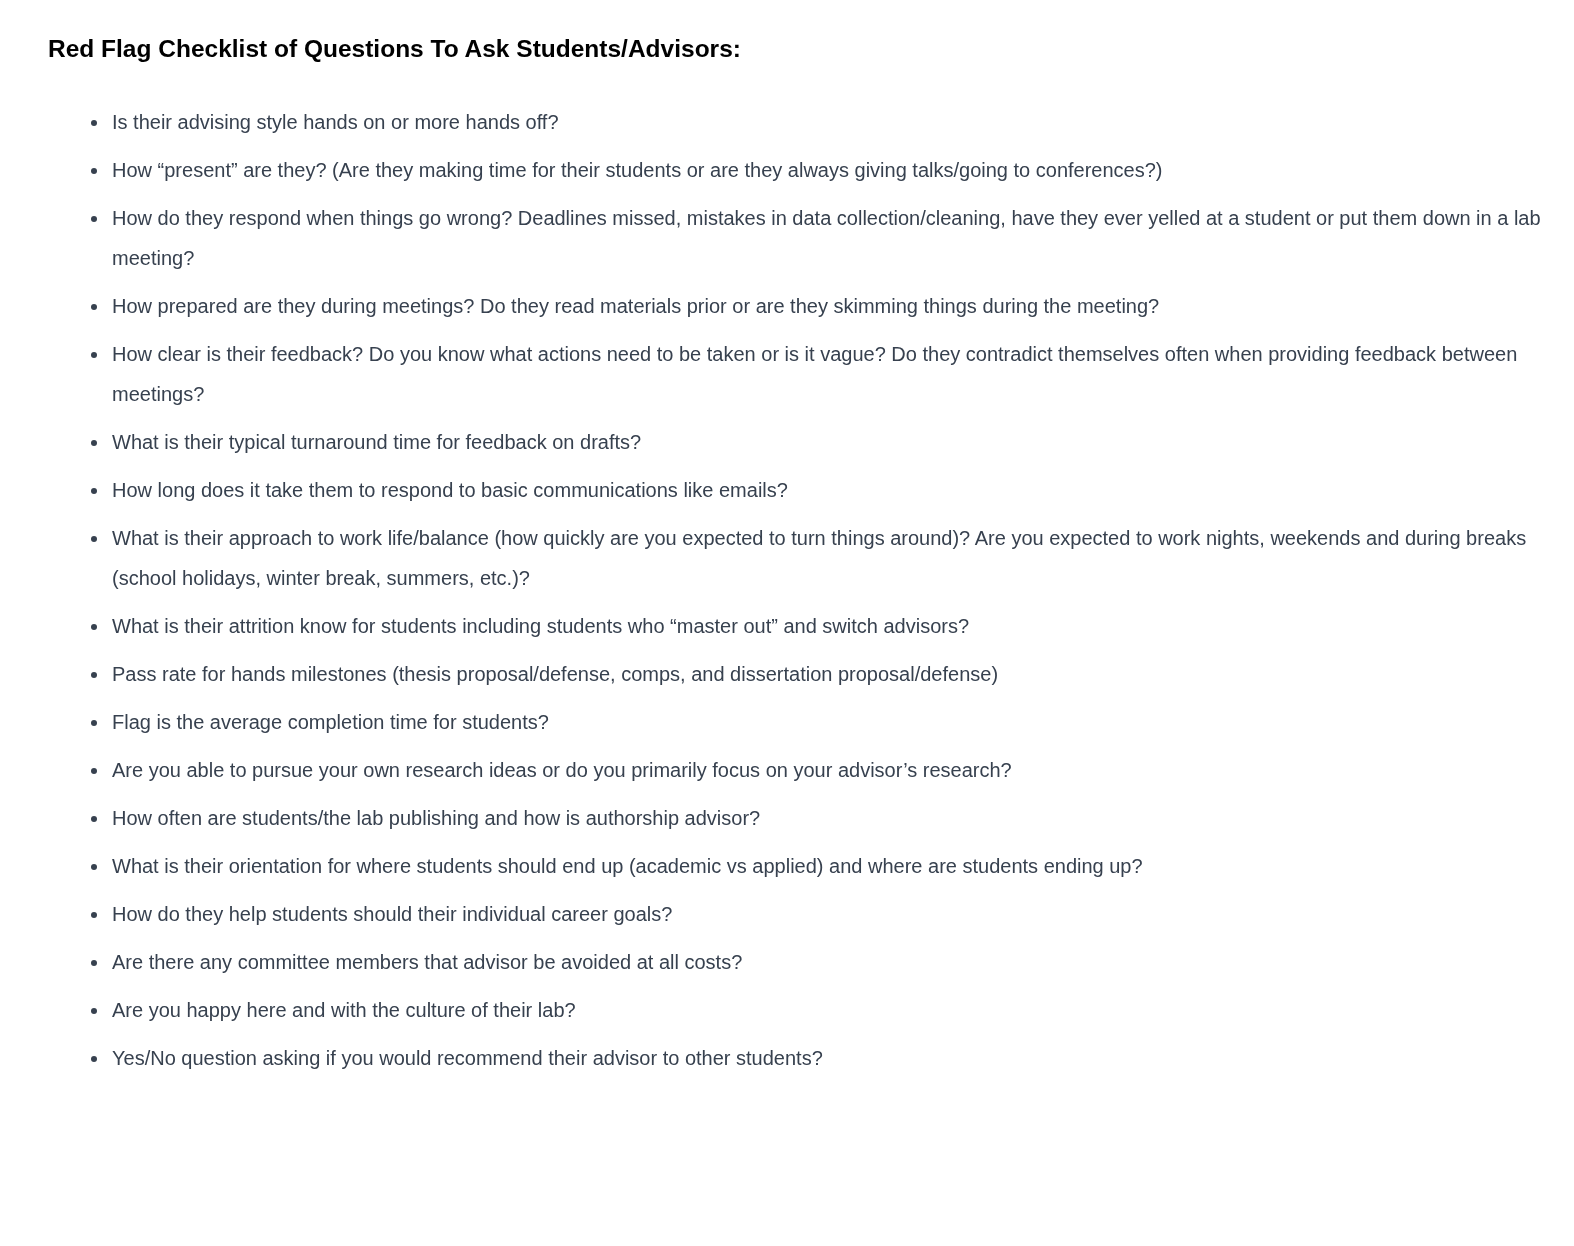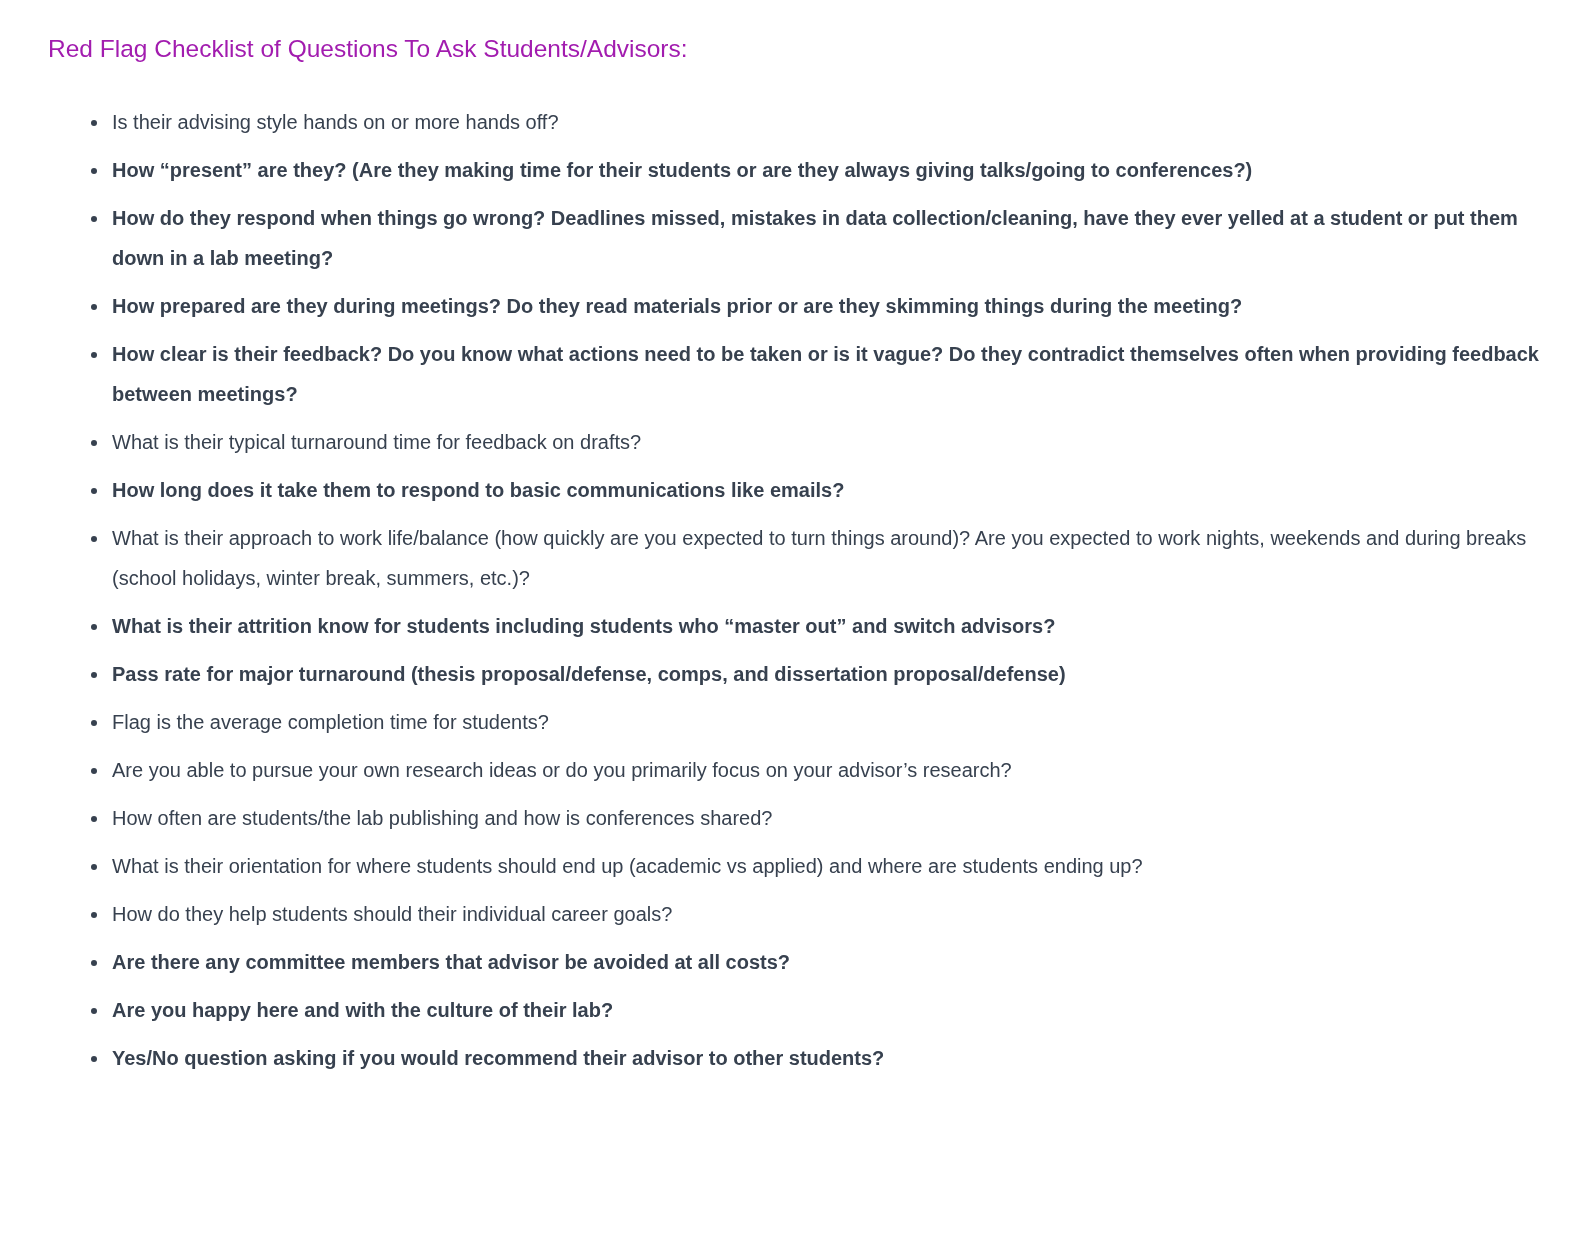--- a/index.html
+++ b/index.html
@@ -19,22 +19,22 @@
   .page {
     width: 100%;
     height: 100%;
     padding: 32px 26px 0 48px;
     overflow: hidden;
   }
 
   .page-title {
     font-size: 24.5px;
     line-height: 33px;
-    font-weight: 400;
-    color: #a21caf;
+    font-weight: 700;
+    color: #000000;
   }
 
   ul.checklist {
     margin-top: 37px;
     padding-left: 62px;
     list-style: disc;
   }
 
   ul.checklist li {
     font-size: 20px;
@@ -43,21 +43,21 @@
     padding-left: 2px;
     font-weight: 400;
   }
 
   ul.checklist li::marker {
     color: #37414f;
     font-size: 20px;
   }
 
   ul.checklist li.bold {
-    font-weight: 700;
+    font-weight: 400;
   }
 
   .footer-line {
     margin-top: 16px;
     font-size: 23px;
     line-height: 40px;
     font-weight: 400;
   }
 </style>
 </head>
@@ -69,24 +69,24 @@
   <ul class="checklist">
       <li>Is their advising style hands on or more hands off?</li>
       <li class="bold">How “present” are they? (Are they making time for their students or are they always giving talks/going to conferences?)</li>
       <li class="bold">How do they respond when things go wrong? Deadlines missed, mistakes in data collection/cleaning, have they ever yelled at a student or put them down in a lab meeting?</li>
       <li class="bold">How prepared are they during meetings? Do they read materials prior or are they skimming things during the meeting?</li>
       <li class="bold">How clear is their feedback? Do you know what actions need to be taken or is it vague? Do they contradict themselves often when providing feedback between meetings?</li>
       <li>What is their typical turnaround time for feedback on drafts?</li>
       <li class="bold">How long does it take them to respond to basic communications like emails?</li>
       <li>What is their approach to work life/balance (how quickly are you expected to turn things around)? Are you expected to work nights, weekends and during breaks (school holidays, winter break, summers, etc.)?</li>
       <li class="bold">What is their attrition know for students including students who “master out” and switch advisors?</li>
-      <li class="bold">Pass rate for major turnaround (thesis proposal/defense, comps, and dissertation proposal/defense)</li>
+      <li class="bold">Pass rate for hands milestones (thesis proposal/defense, comps, and dissertation proposal/defense)</li>
       <li>Flag is the average completion time for students?</li>
       <li>Are you able to pursue your own research ideas or do you primarily focus on your advisor’s research?</li>
-      <li>How often are students/the lab publishing and how is conferences shared?</li>
+      <li>How often are students/the lab publishing and how is authorship advisor?</li>
       <li>What is their orientation for where students should end up (academic vs applied) and where are students ending up?</li>
       <li>How do they help students should their individual career goals?</li>
       <li class="bold">Are there any committee members that advisor be avoided at all costs?</li>
       <li class="bold">Are you happy here and with the culture of their lab?</li>
       <li class="bold">Yes/No question asking if you would recommend their advisor to other students?</li>
     </ul>
 
 </div>
 
 </body></html>

